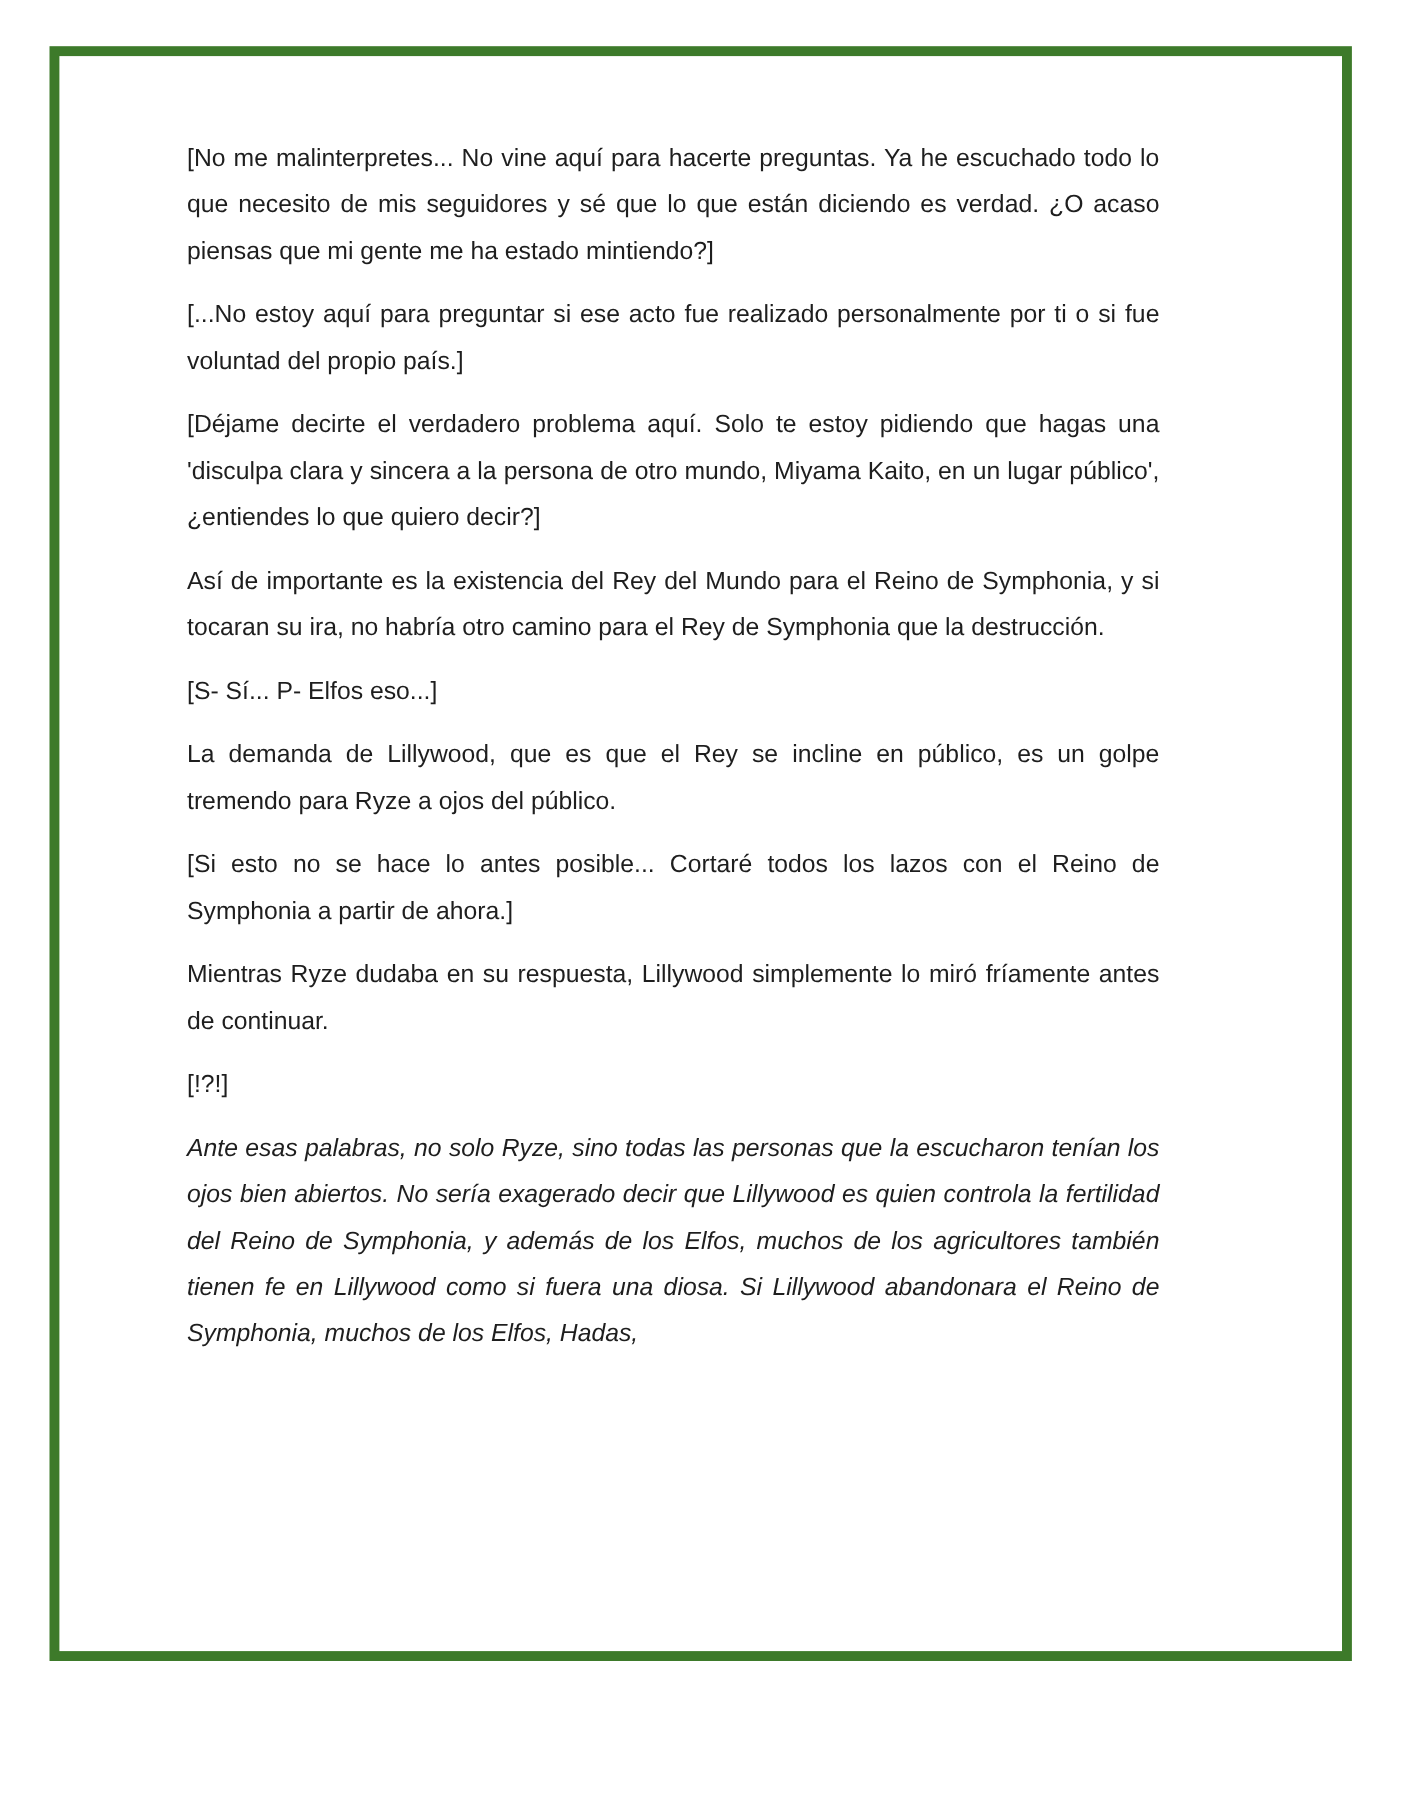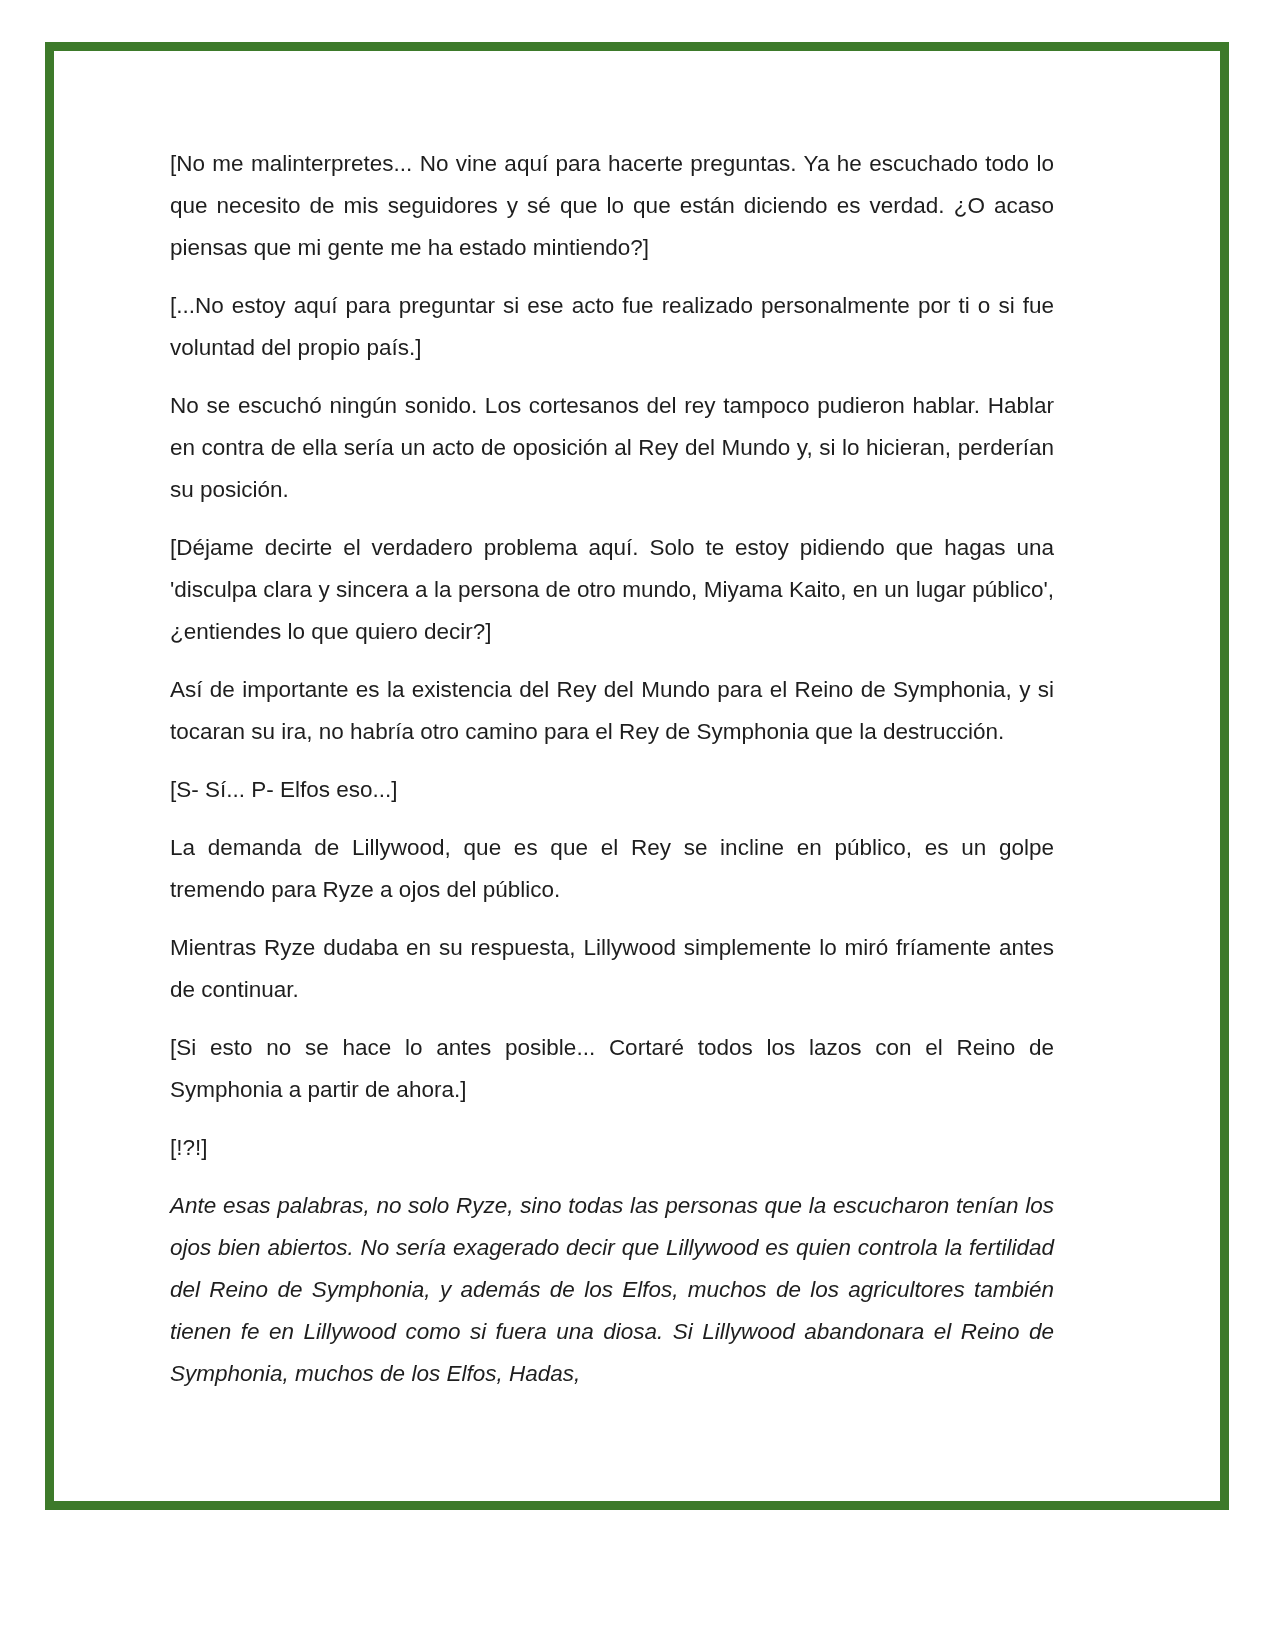--- a/index.html
+++ b/index.html
@@ -18,21 +18,21 @@
     left: 45px;
     top: 42px;
     width: 1184px;
     height: 1468px;
     border: 9px solid #3d7a2a;
     background: #ffffff;
     box-sizing: border-box;
   }
   .doc-content {
     box-sizing: border-box;
-    padding: 92px 166px 40px 116px;
+    padding: 72px 166px 40px 116px;
     overflow: hidden;
     height: 100%;
   }
   .doc-content p {
     margin: 0 0 16px 0;
     font-size: 22.5px;
     line-height: 42px;
     color: #1e1e1e;
     text-align: justify;
   }
@@ -41,23 +41,22 @@
     font-style: italic;
   }
 </style>
 </head>
 <body>
 
 <div class="page-frame">
   <div class="doc-content">
     <p>[No me malinterpretes... No vine aquí para hacerte preguntas. Ya he escuchado todo lo que necesito de mis seguidores y sé que lo que están diciendo es verdad. ¿O acaso piensas que mi gente me ha estado mintiendo?]</p>
     <p>[...No estoy aquí para preguntar si ese acto fue realizado personalmente por ti o si fue voluntad del propio país.]</p>
-    <p>No se escuchó ningún sonido. Los cortesanos del rey tampoco pudieron hablar. Hablar en contra de ella sería un acto de oposición al Rey del Mundo y, si lo hicieran, perderían su posición.</p>
     <p>[Déjame decirte el verdadero problema aquí. Solo te estoy pidiendo que hagas una 'disculpa clara y sincera a la persona de otro mundo, Miyama Kaito, en un lugar público', ¿entiendes lo que quiero decir?]</p>
     <p>Así de importante es la existencia del Rey del Mundo para el Reino de Symphonia, y si tocaran su ira, no habría otro camino para el Rey de Symphonia que la destrucción.</p>
     <p>[S- Sí... P- Elfos eso...]</p>
     <p>La demanda de Lillywood, que es que el Rey se incline en público, es un golpe tremendo para Ryze a ojos del público.</p>
+    <p>[Si esto no se hace lo antes posible... Cortaré todos los lazos con el Reino de Symphonia a partir de ahora.]</p>
     <p>Mientras Ryze dudaba en su respuesta, Lillywood simplemente lo miró fríamente antes de continuar.</p>
-    <p>[Si esto no se hace lo antes posible... Cortaré todos los lazos con el Reino de Symphonia a partir de ahora.]</p>
     <p>[!?!]</p>
     <p>Ante esas palabras, no solo Ryze, sino todas las personas que la escucharon tenían los ojos bien abiertos. No sería exagerado decir que Lillywood es quien controla la fertilidad del Reino de Symphonia, y además de los Elfos, muchos de los agricultores también tienen fe en Lillywood como si fuera una diosa. Si Lillywood abandonara el Reino de Symphonia, muchos de los Elfos, Hadas,</p>
   </div>
 </div>
 
 </body></html>

